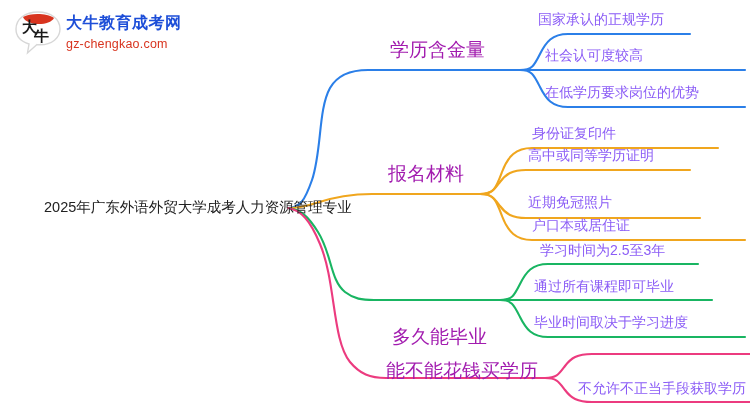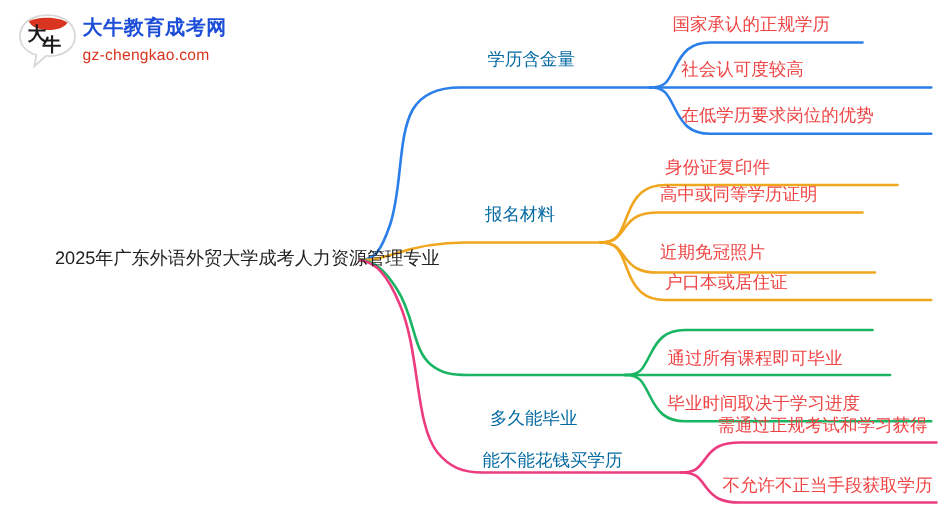--- a/index.html
+++ b/index.html
@@ -33,26 +33,26 @@
     white-space: nowrap;
     line-height: 1;
     font-weight: 400;
   }
   .root-label {
     font-size: 14.5px;
     color: #222222;
     letter-spacing: 0px;
   }
   .branch-label {
-    font-size: 14px;
-    color: #0369a1;
+    font-size: 19px;
+    color: #a21caf;
   }
   .leaf-label {
     font-size: 14px;
-    color: #ef4444;
+    color: #8b5cf6;
     text-align: right;
   }
   
   #logo {
     position: absolute;
     left: 14px;
     top: 6px;
     width: 200px;
     height: 54px;
   }
@@ -154,20 +154,20 @@
   <div class="lbl leaf-label" style="left:545px; top:85px;">在低学历要求岗位的优势</div>
   <div class="lbl leaf-label" style="left:545px; top:48px;">社会认可度较高</div>
 
   <div class="lbl branch-label" style="left:388px; top:164px;">报名材料</div>
   <div class="lbl leaf-label" style="left:532px; top:126px;">身份证复印件</div>
   <div class="lbl leaf-label" style="left:528px; top:148px;">高中或同等学历证明</div>
   <div class="lbl leaf-label" style="left:528px; top:196px;font-family:Liberation Serif, serif;">近期免冠照片</div>
   <div class="lbl leaf-label" style="left:532px; top:218px;">户口本或居住证</div>
 
   <div class="lbl branch-label" style="left:392px; top:283px;margin-top:44px;">多久能毕业</div>
+  <div class="lbl leaf-label" style="left:540px; top:243px;">学习时间为2.5至3年</div>
   <div class="lbl leaf-label" style="left:534px; top:279px;">通过所有课程即可毕业</div>
   <div class="lbl branch-label" style="left:386px; top:361px;">能不能花钱买学历</div>
 
   <div class="lbl leaf-label" style="left:534px; top:315px;">毕业时间取决于学习进度</div>
-  <div class="lbl leaf-label" style="left:574px; top:333px;">需通过正规考试和学习获得</div>
   <div class="lbl leaf-label" style="left:578px; top:381px;">不允许不正当手段获取学历</div>
 
 </div>
 
 </body></html>

